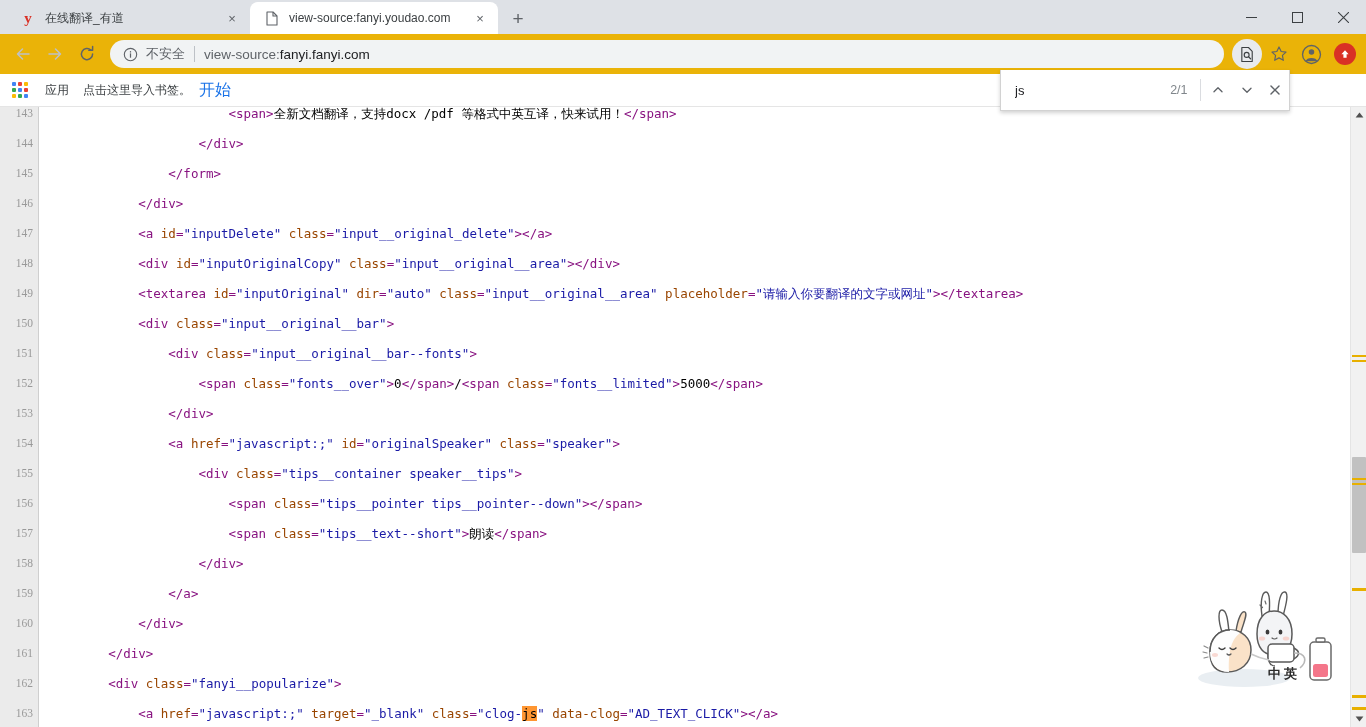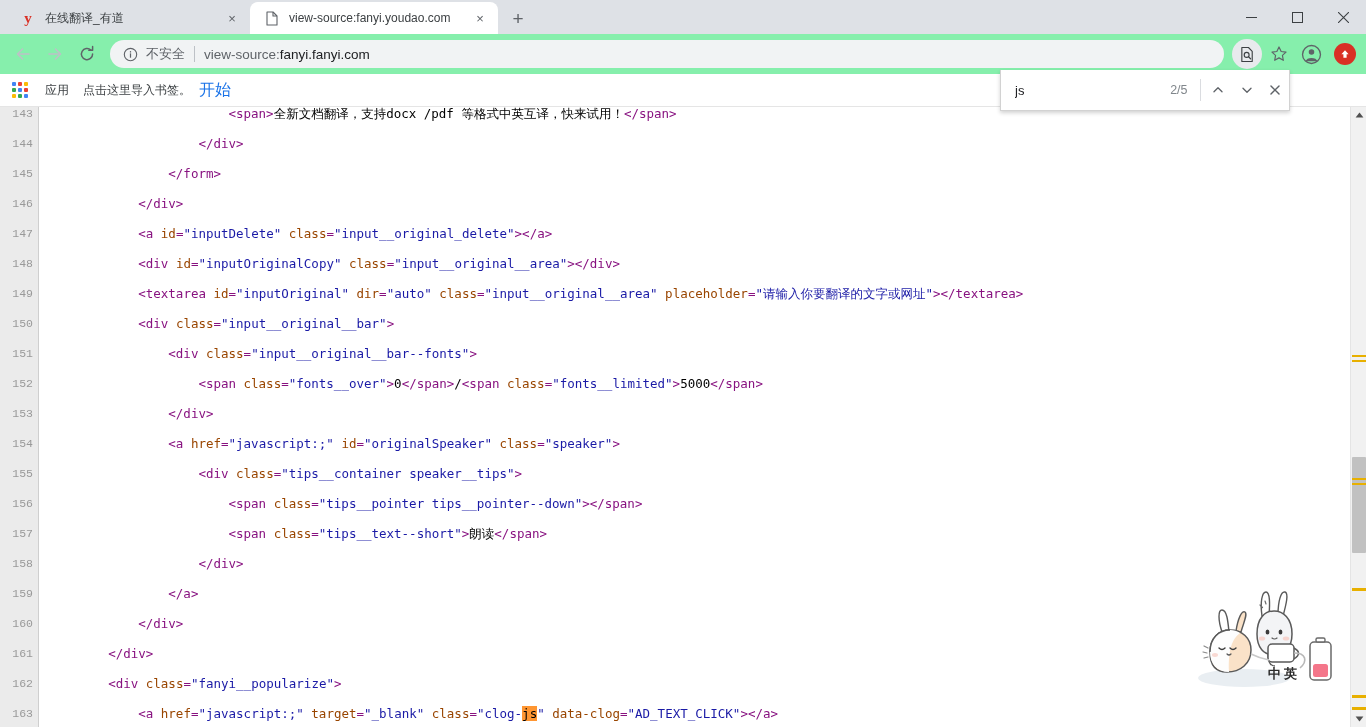--- a/index.html
+++ b/index.html
@@ -79,21 +79,21 @@
     width:46px; height:32px;
     display:flex;align-items:center;justify-content:center;
     color:#3c4043;
     cursor:pointer;
   }
   .winbtn svg { display:block; }
 
   
   .toolbar {
     height: 40px;
-    background: #86efac;
+    background: #eab308;
     display: flex;
     align-items: center;
     padding: 0 8px;
     gap: 2px;
   }
   .tbtn {
     width: 30px; height: 30px;
     display:flex;align-items:center;justify-content:center;
     border-radius: 50%;
     color: #5f6368;
@@ -241,21 +241,21 @@
     line-height: 15px;
     white-space: pre;
     color: #000;
   }
   .ln-row { display:block; height:15px; position:relative; }
   .ln {
     position:absolute; left:0; top:0;
     width: 33px;
     text-align: right;
     color: #999999;
-    font-family: Liberation Mono, monospace;
+    font-family: Liberation Serif, serif;
     font-size: 11.5px;
     line-height: 15px;
   }
   .lc {
     position:absolute; left: 48px; top:0;
     line-height: 15px;
     white-space: pre;
   }
   
   .t  { color: #881280; }          
@@ -451,21 +451,21 @@
   <div class="sb-thumb" style="top: 350px; height: 96px;"></div>
       <div class="sb-tick pair" style="top: 248px;"></div>
       <div class="sb-tick pair" style="top: 371px;"></div>
       <div class="sb-tick" style="top: 481px;"></div>
       <div class="sb-tick" style="top: 588px;"></div>
       <div class="sb-tick" style="top: 600px;"></div>
     </div>
 
   <div class="findbar">
     <input class="find-input" type="text" value="js" style="">
-    <span class="find-count">2/5</span>
+    <span class="find-count">2/1</span>
     <span class="find-div"></span>
     <span class="find-btn">
       <svg width="14" height="14" viewBox="0 0 16 16">
           <path d="M3.4 10 L8 5.4 L12.6 10" fill="none" stroke="currentColor" stroke-width="1.5" stroke-linecap="round" stroke-linejoin="round"></path>
         </svg>
     </span>
     <span class="find-btn">
       <svg width="14" height="14" viewBox="0 0 16 16">
           <path d="M3.4 6 L8 10.6 L12.6 6" fill="none" stroke="currentColor" stroke-width="1.5" stroke-linecap="round" stroke-linejoin="round"></path>
         </svg>

